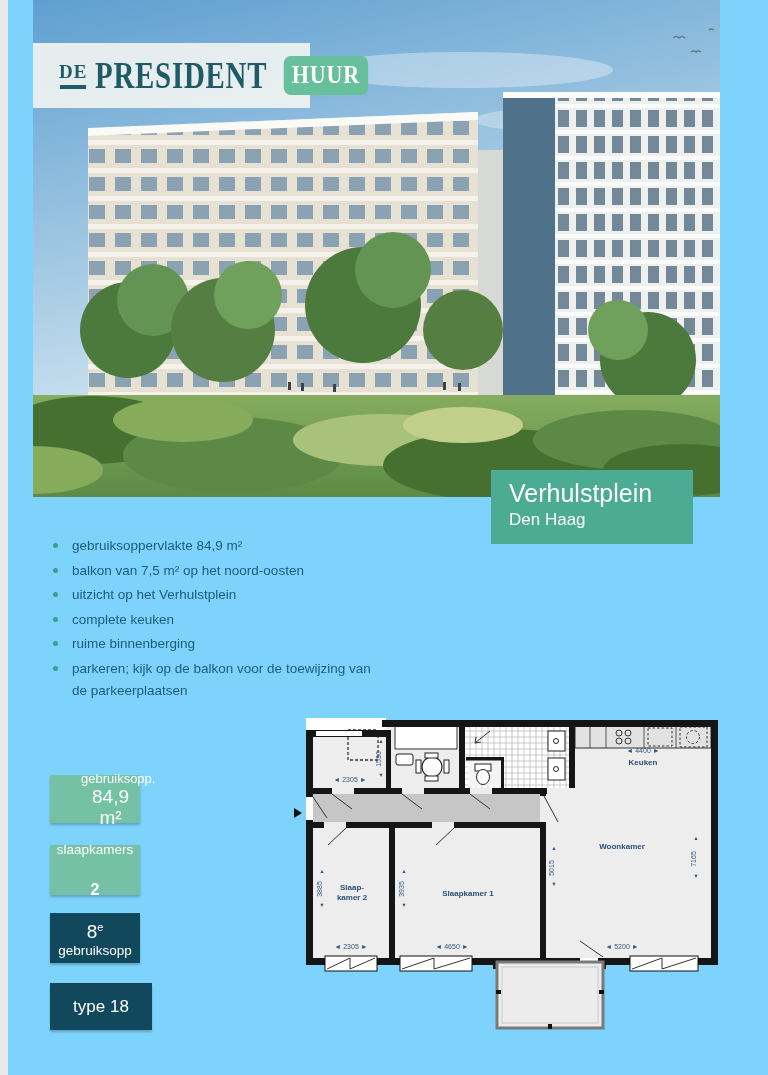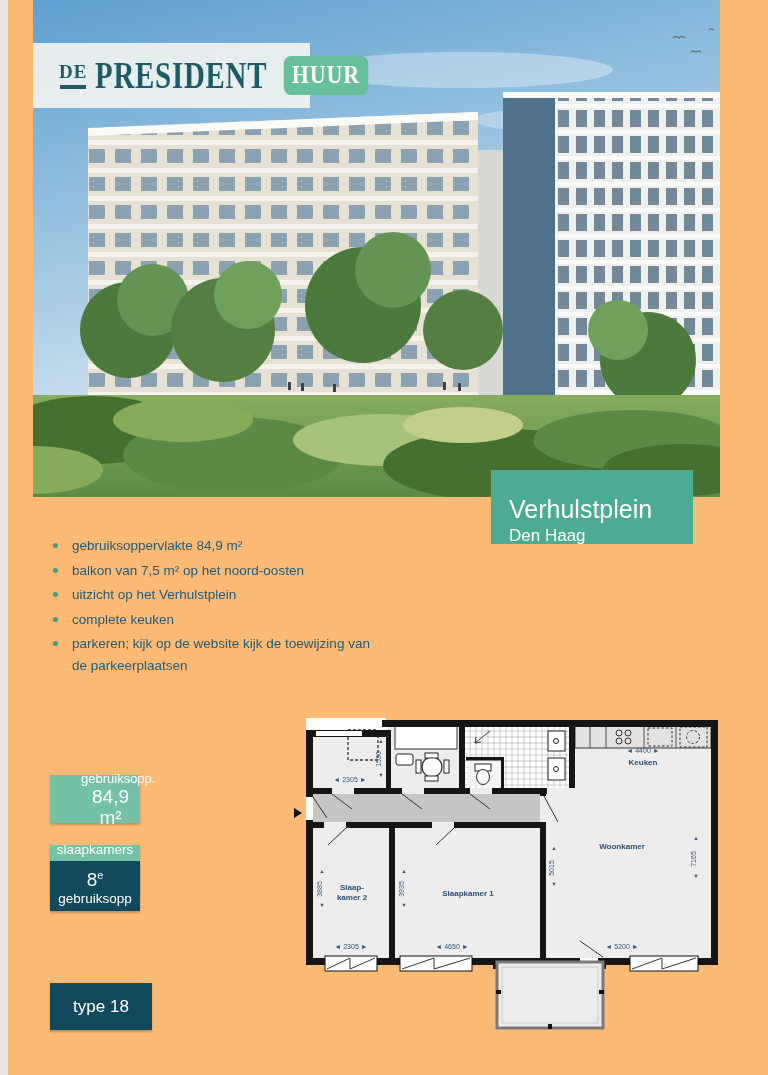--- a/index.html
+++ b/index.html
@@ -1,17 +1,17 @@
 <!DOCTYPE html>
 <html><head>
 <meta charset="utf-8">
 <style>
   * { margin:0; padding:0; box-sizing:border-box; }
   body { background:#fff; font-family:"Liberation Sans", sans-serif; }
-  .page { position:relative; width:768px; height:1075px; background:#fdba74; overflow:hidden; }
+  .page { position:relative; width:768px; height:1075px; background:#7dd3fc; overflow:hidden; }
   .edge-strip { position:absolute; left:0; top:0; width:8px; height:1075px; background:#e9e9e9; }
 
   
   .hero { position:absolute; left:33px; top:0; width:687px; height:497px; overflow:hidden; }
 
   
   .logo-banner { position:absolute; left:33px; top:43px; width:277px; height:65px;
     background:rgba(247,247,242,0.87); display:flex; align-items:center; padding:0 10px 0 26px; }
   .logo-de { display:flex; flex-direction:column; align-items:center; margin-right:8px; }
   .logo-de .de-txt { font-family:"Liberation Serif", serif; font-weight:bold; font-size:19px;
@@ -19,21 +19,21 @@
   .logo-de .de-underline { width:26px; height:4px; background:#1e5b66; margin-top:3px; }
   .logo-president { font-family:"Liberation Serif", serif; font-weight:bold; font-size:37px;
     color:#1e5b66; letter-spacing:1px; transform:scaleX(0.78); transform-origin:left center;
     white-space:nowrap; }
   .logo-badge { background:#68bf9c; color:#fff; font-family:"Liberation Serif", serif;
     font-weight:bold; font-size:25px; letter-spacing:1px; border-radius:8px;
     padding:5px 9px 6px 9px; margin-left:-38px; transform:scaleX(0.88); white-space:nowrap; }
 
   
   .location-card { position:absolute; left:491px; top:470px; width:202px; height:74px;
-    background:#4cab93; color:#fff; padding:24px 0 0 18px; }
+    background:#4cab93; color:#fff; padding:8px 0 0 18px; }
   .location-card .loc-name { font-size:25px; line-height:30px; font-weight:normal; }
   .location-card .loc-city { font-size:17px; line-height:24px; }
 
   
   .features { position:absolute; left:53px; top:535px; width:330px; list-style:none; }
   .features li { position:relative; padding-left:19px; color:#1e5b7a; font-size:13.5px;
     line-height:22px; margin-bottom:2.5px; max-width:318px; }
   .features li .dot { position:absolute; left:0; top:8px; width:5px; height:5px;
     border-radius:50%; background:#35a18c; }
 
@@ -42,21 +42,21 @@
     display:flex; flex-direction:column; justify-content:center;
     box-shadow:0 2px 2px rgba(0,0,0,0.22); }
   .stat-green { background:#74c1a5; }
   .stat-dark { background:#12485c; }
   .sb-area { top:775px; width:90px; height:48px;padding-left:31px; }
   .sb-area .l1 { font-size:13px; line-height:15px; }
   .sb-area .l2 { font-size:19px; line-height:21px; }
   .sb-bedrooms { top:845px; width:90px; height:50px;gap:23px; }
   .sb-bedrooms .l1 { font-size:13.5px; line-height:17px; }
   .sb-bedrooms .l2 { font-size:16px; line-height:18px; font-weight:bold; }
-  .sb-floor { top:861px; width:90px; height:50px; }
+  .sb-floor { top:913px; width:90px; height:50px; }
   .sb-floor .l1 { font-size:19px; line-height:20px; }
   .sb-floor .l1 sup { font-size:11px; }
   .sb-floor .l2 { font-size:13.5px; line-height:17px; }
   .sb-type { top:983px; width:102px; height:47px; }
   .sb-type .l1 { font-size:17px; }
 
   
   .floorplan { position:absolute; left:292px; top:712px; width:430px; height:325px; }
   .fp-label { font-family:"Liberation Sans", sans-serif; font-weight:bold; font-size:8px; fill:#2b4f76; }
   .fp-dim { font-family:"Liberation Sans", sans-serif; font-size:7px; fill:#33567d; }
@@ -158,21 +158,22 @@
   <div class="location-card">
     <div class="loc-name">Verhulstplein</div>
     <div class="loc-city">Den Haag</div>
   </div>
 
   <ul class="features">
     <li><span class="dot"></span><span>gebruiksoppervlakte 84,9 m²</span></li>
     <li><span class="dot"></span><span>balkon van 7,5 m² op het noord-oosten</span></li>
     <li><span class="dot"></span><span>uitzicht op het Verhulstplein</span></li>
     <li><span class="dot"></span><span>complete keuken</span></li>
-    <li><span class="dot"></span><span>parkeren; kijk op de website kijk de toewijzing van de parkeerplaatsen</span></li>
+    <li><span class="dot"></span><span>ruime binnenberging</span></li>
+    <li><span class="dot"></span><span>parkeren; kijk op de balkon voor de toewijzing van de parkeerplaatsen</span></li>
   </ul>
 
   <div class="stat-box stat-green sb-area">
     <div class="l1">gebruiksopp.</div>
     <div class="l2">84,9 m²</div>
   </div>
   <div class="stat-box stat-green sb-bedrooms">
     <div class="l1">slaapkamers</div>
     <div class="l2">2</div>
   </div>

